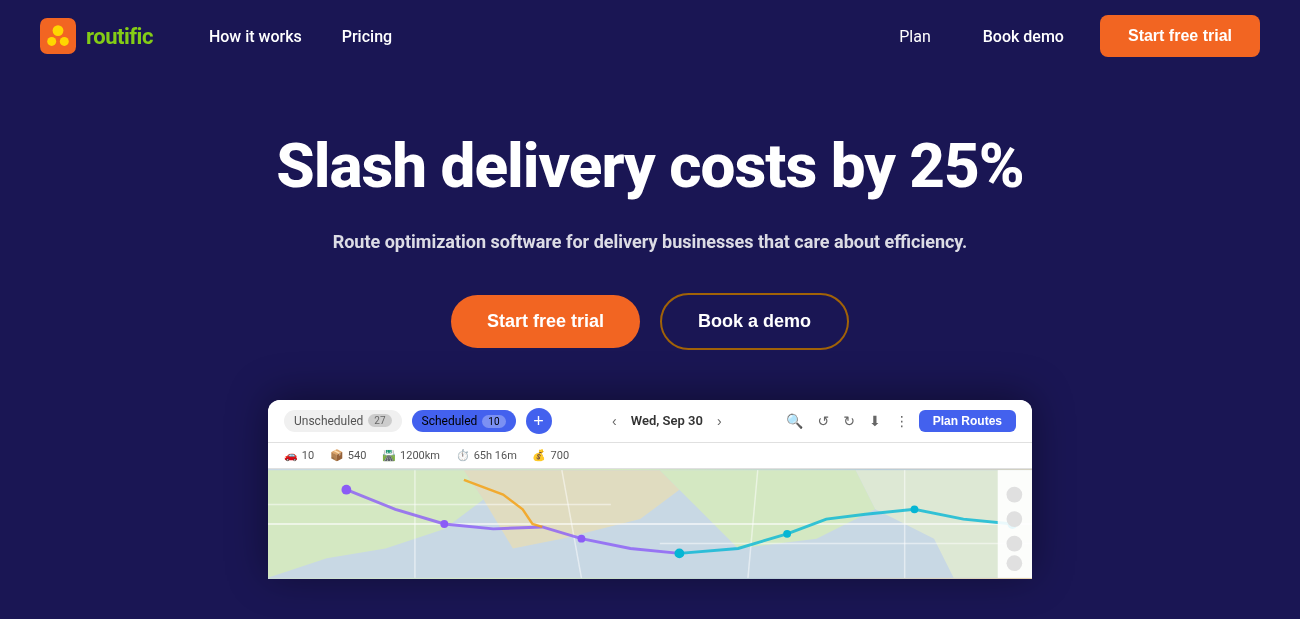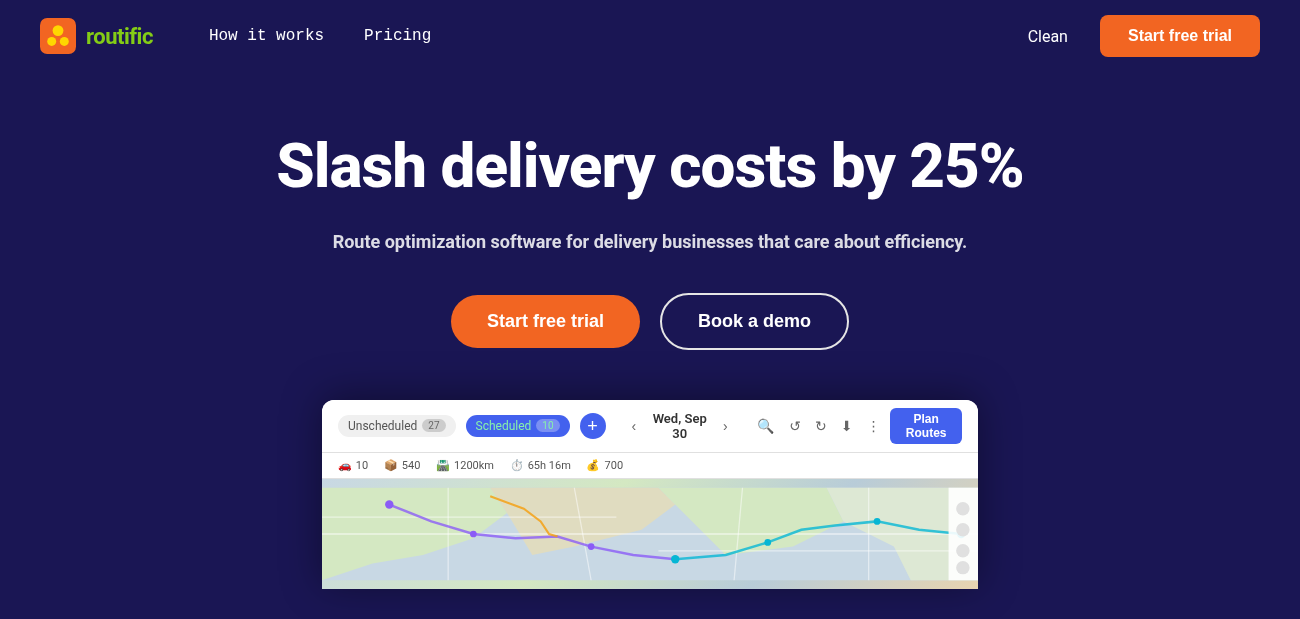--- a/index.html
+++ b/index.html
@@ -54,21 +54,20 @@
     }
 
     .nav-link {
       color: white;
       text-decoration: none;
       font-size: 16px;
       font-weight: 500;
       padding: 8px 16px;
       border-radius: 6px;
       cursor: pointer;
-      font-family: Liberation Mono, monospace;
     }
 
     .nav-right {
       display: flex;
       align-items: center;
       gap: 16px;
     }
 
     .nav-login {
       color: white;
@@ -140,31 +139,31 @@
       border-radius: 30px;
       font-size: 18px;
       font-weight: 600;
       padding: 16px 36px;
       cursor: pointer;
     }
 
     .btn-book-demo {
       background-color: transparent;
       color: white;
-      border: 2px solid #e5e5e5;
+      border: 2px solid #a16207;
       border-radius: 30px;
       font-size: 18px;
       font-weight: 600;
       padding: 16px 36px;
       cursor: pointer;
     }
 
     
     .app-preview {
-      width: 656px;
+      width: 764px;
       border-radius: 12px 12px 0 0;
       background: #f0f0f0;
       overflow: hidden;
       box-shadow: 0 -4px 40px rgba(0,0,0,0.4);
       position: relative;
     }
 
     .app-toolbar {
       background: white;
       padding: 8px 16px;
@@ -183,23 +182,23 @@
       display: flex;
       align-items: center;
       gap: 5px;
     }
 
     .tab-scheduled {
       background: #4361ee;
       border-radius: 20px;
       padding: 4px 10px;
       font-size: 12px;
-      color: #86efac;
-      display: flex;
-      align-items: flex-start;
+      color: #000000;
+      display: flex;
+      align-items: flex-end;
       gap: 5px;
     }
 
     .badge {
       background: rgba(255,255,255,0.3);
       border-radius: 10px;
       padding: 1px 6px;
       font-size: 10px;
     }
 
@@ -322,21 +321,22 @@
     </svg>
     <span class="logo-text">routific</span>
   </a>
 
   <div class="nav-links">
     <a class="nav-link" href="#">How it works</a>
     <a class="nav-link" href="#">Pricing</a>
   </div>
 
   <div class="nav-right">
-    <a class="nav-login" href="#">Clean</a>
+    <a class="nav-login" href="#">Plan</a>
+    <a class="nav-book-demo" href="#">Book demo</a>
     <button class="btn-start-trial-nav">Start free trial</button>
   </div>
 </nav>
 
 <section class="hero">
   <h1 class="hero-title">Slash delivery costs by 25%</h1>
   <p class="hero-subtitle">
     <span>Route optimization software for delivery businesses that care about efficiency.</span>
     <br>
   </p>

